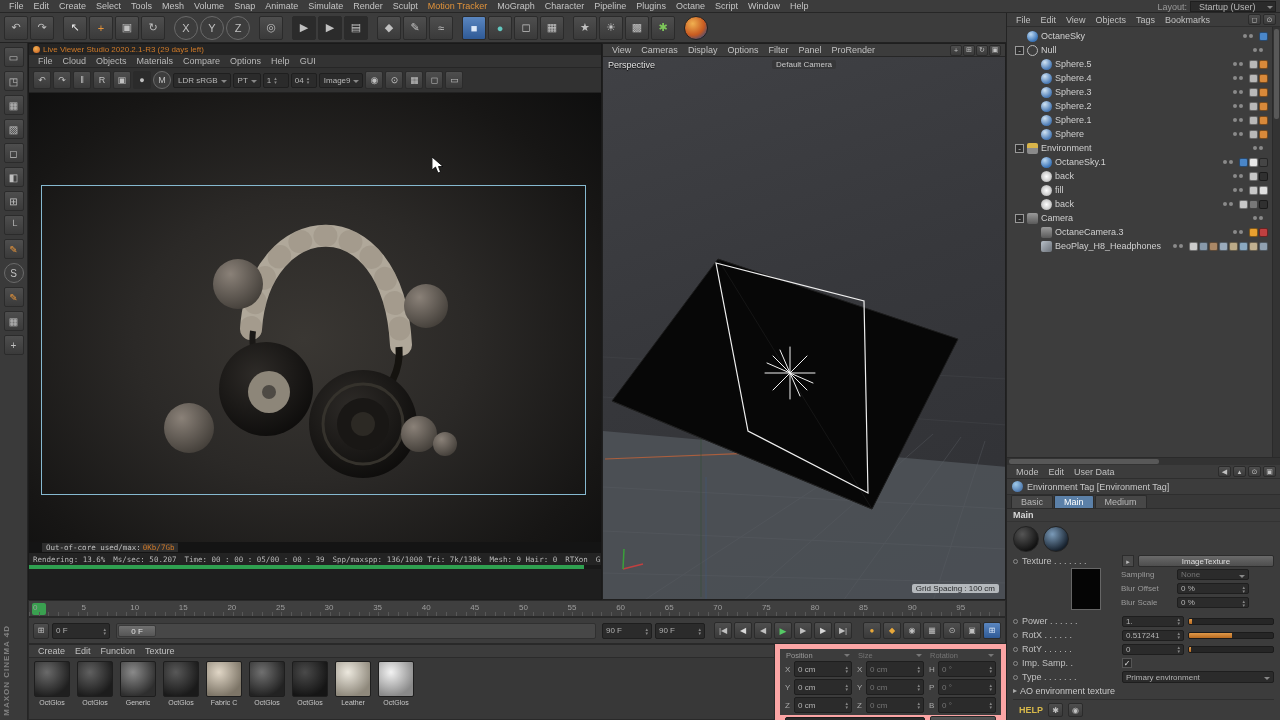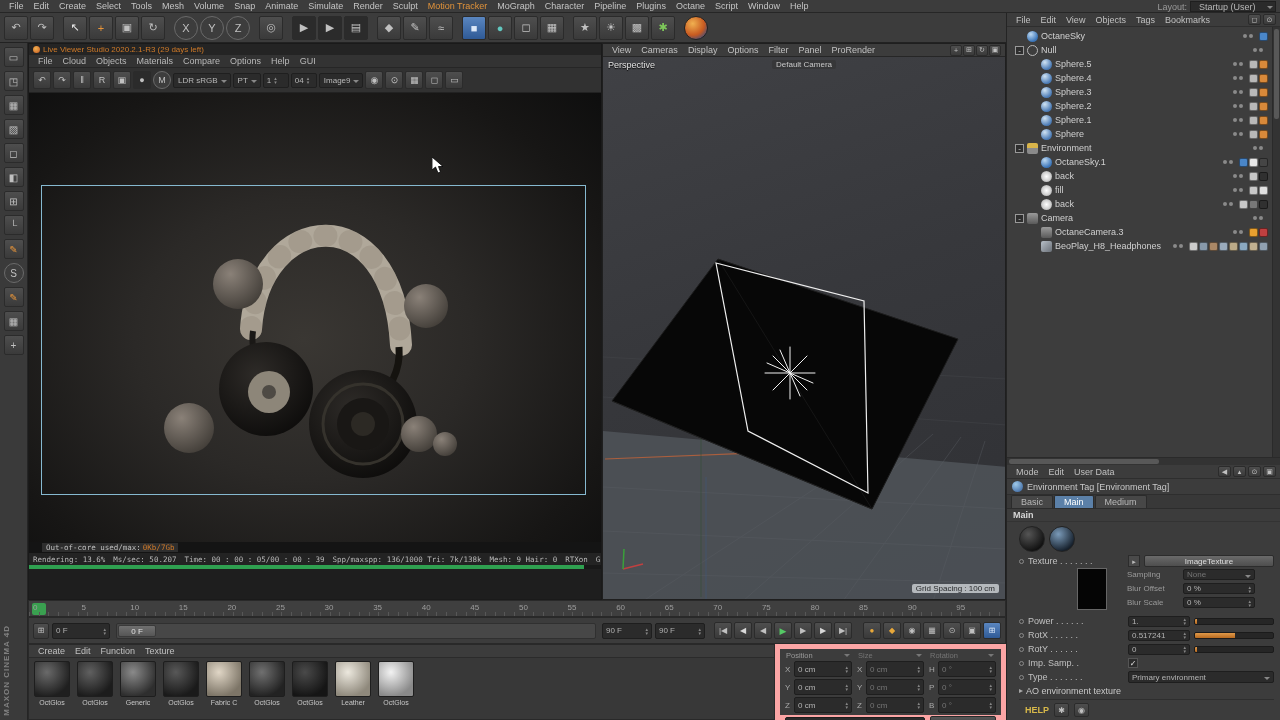--- a/index.html
+++ b/index.html
@@ -135,21 +135,21 @@
 .vscroll{position:absolute;right:0;top:0;bottom:0;width:8px;background:#333;border-left:1px solid #2a2a2a}
 .vscroll .h{position:absolute;top:2px;left:1px;right:1px;height:90px;background:#585858;border-radius:2px}
 .om-hscroll{height:8px;background:#333;position:relative;border-top:1px solid #2a2a2a}
 .om-hscroll .h{position:absolute;left:2px;top:1px;width:150px;height:5px;background:#585858;border-radius:2px}
 .am-title{height:16px;display:flex;align-items:center;gap:4px;padding:0 5px;border-bottom:1px solid #2e2e2e}
 .am-ticon{width:11px;height:11px;border-radius:50%;background:radial-gradient(circle at 35% 30%,#9ec8e8,#2f5a96);flex:none}
 .am-tabs{height:14px;display:flex;align-items:flex-end;padding:0 4px;border-bottom:1px solid #2c2c2c;background:#383838}
 .tab{padding:1px 9px;background:#474747;border:1px solid #2b2b2b;border-bottom:none;margin-right:1px;color:#b8b8b8;border-radius:2px 2px 0 0}
 .tab.active{background:#5b80a8;color:#fff}
 .am-section{height:13px;line-height:13px;padding:0 6px;color:#d8d8d8;font-weight:bold;border-bottom:1px solid #333}
-.am-body{flex:1;display:flex;flex-direction:column;padding:2px 6px 0 12px}
+.am-body{flex:1;display:flex;flex-direction:column;padding:2px 6px 0 6px}
 .am-preview{height:30px;display:flex;gap:4px;align-items:center}
 .pball{width:26px;height:26px;border-radius:50%;background:radial-gradient(circle at 35% 30%,#555,#111 75%);border:1px solid #222}
 .am-row{display:flex;align-items:center;height:14px;gap:4px}
 .adot{width:5px;height:5px;border-radius:50%;border:1px solid #8a8a8a;flex:none}
 .alabel{color:#c0c0c0;white-space:nowrap;overflow:hidden;flex:none;width:96px}
 .afld{width:62px;height:11px;font-size:8px}
 .slider{height:7px;background:#262626;border:1px solid #1b1b1b;border-radius:2px;flex:1;position:relative;overflow:hidden}
 .slider .fill{position:absolute;left:0;top:0;bottom:0;background:linear-gradient(#e09a4a,#b86a20)}
 .cb{width:10px;height:10px;background:#2b2b2b;border:1px solid #555;color:#e0e0e0;font-size:8px;line-height:9px;text-align:center;flex:none}
 .tex-btn{flex:1;height:12px;background:linear-gradient(#6a6a6a,#4e4e4e);border:1px solid #2c2c2c;border-radius:2px;text-align:center;color:#ddd;font-size:8px;line-height:11px}

